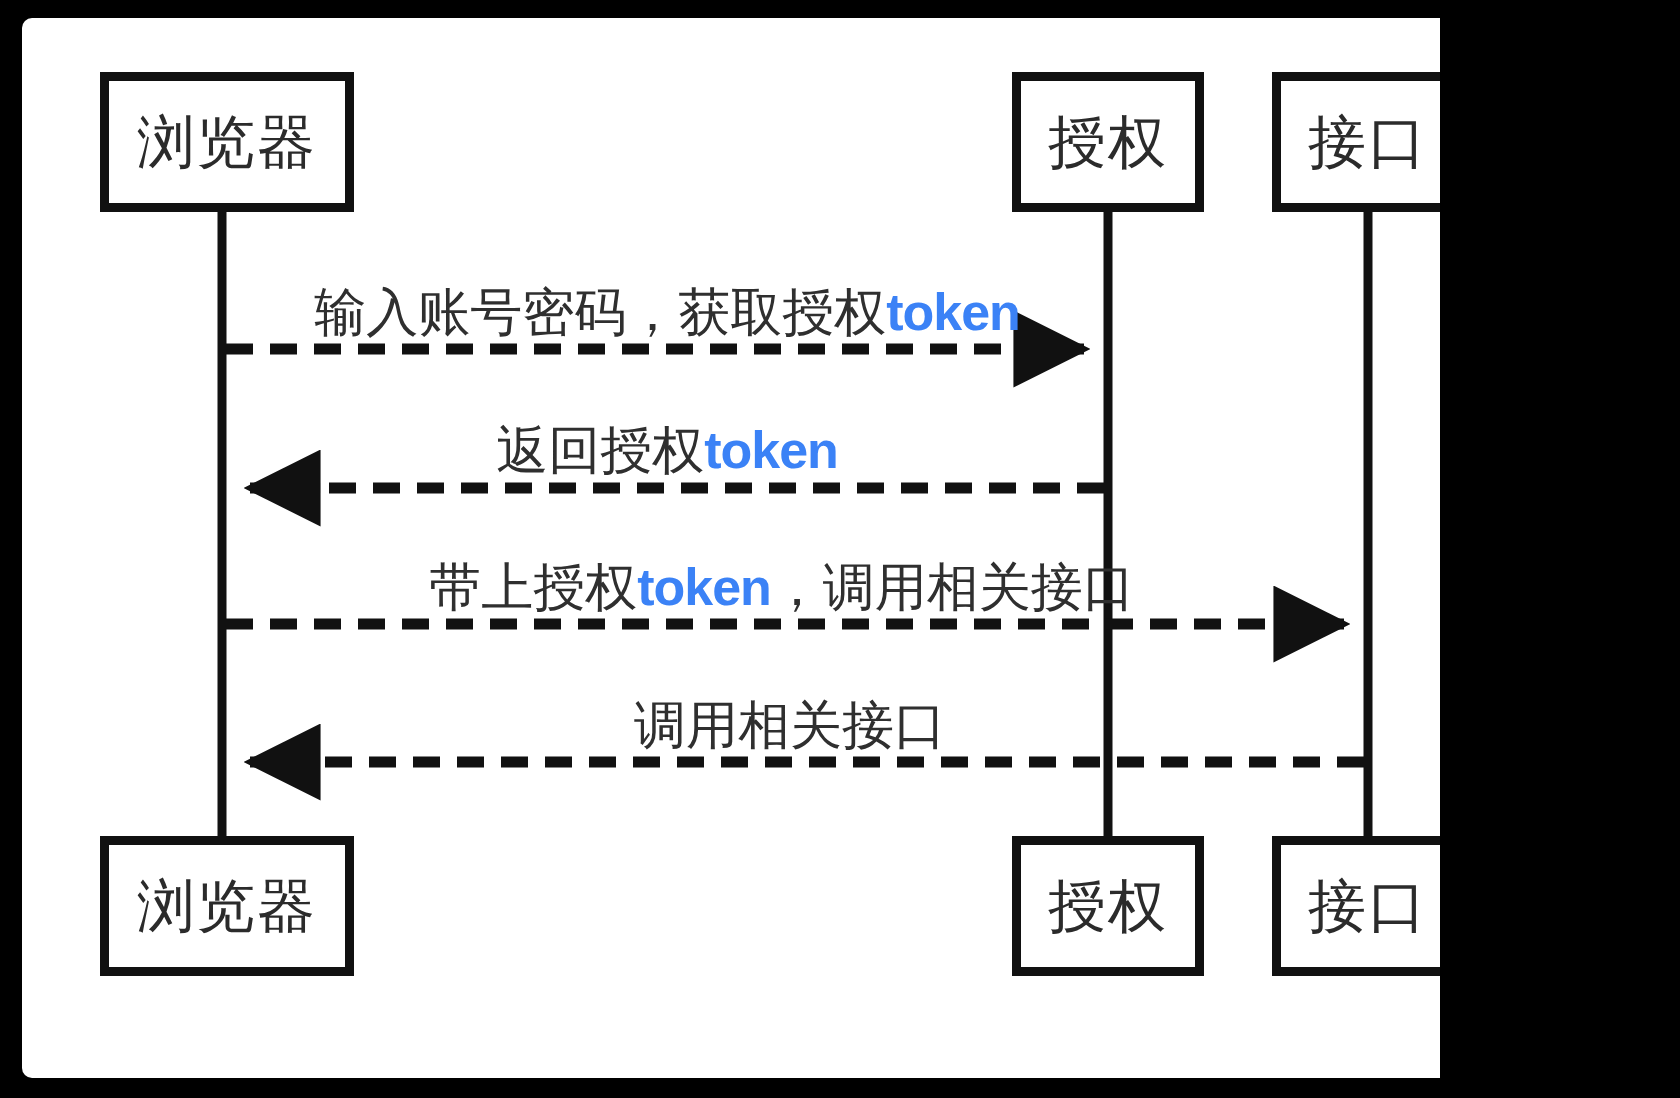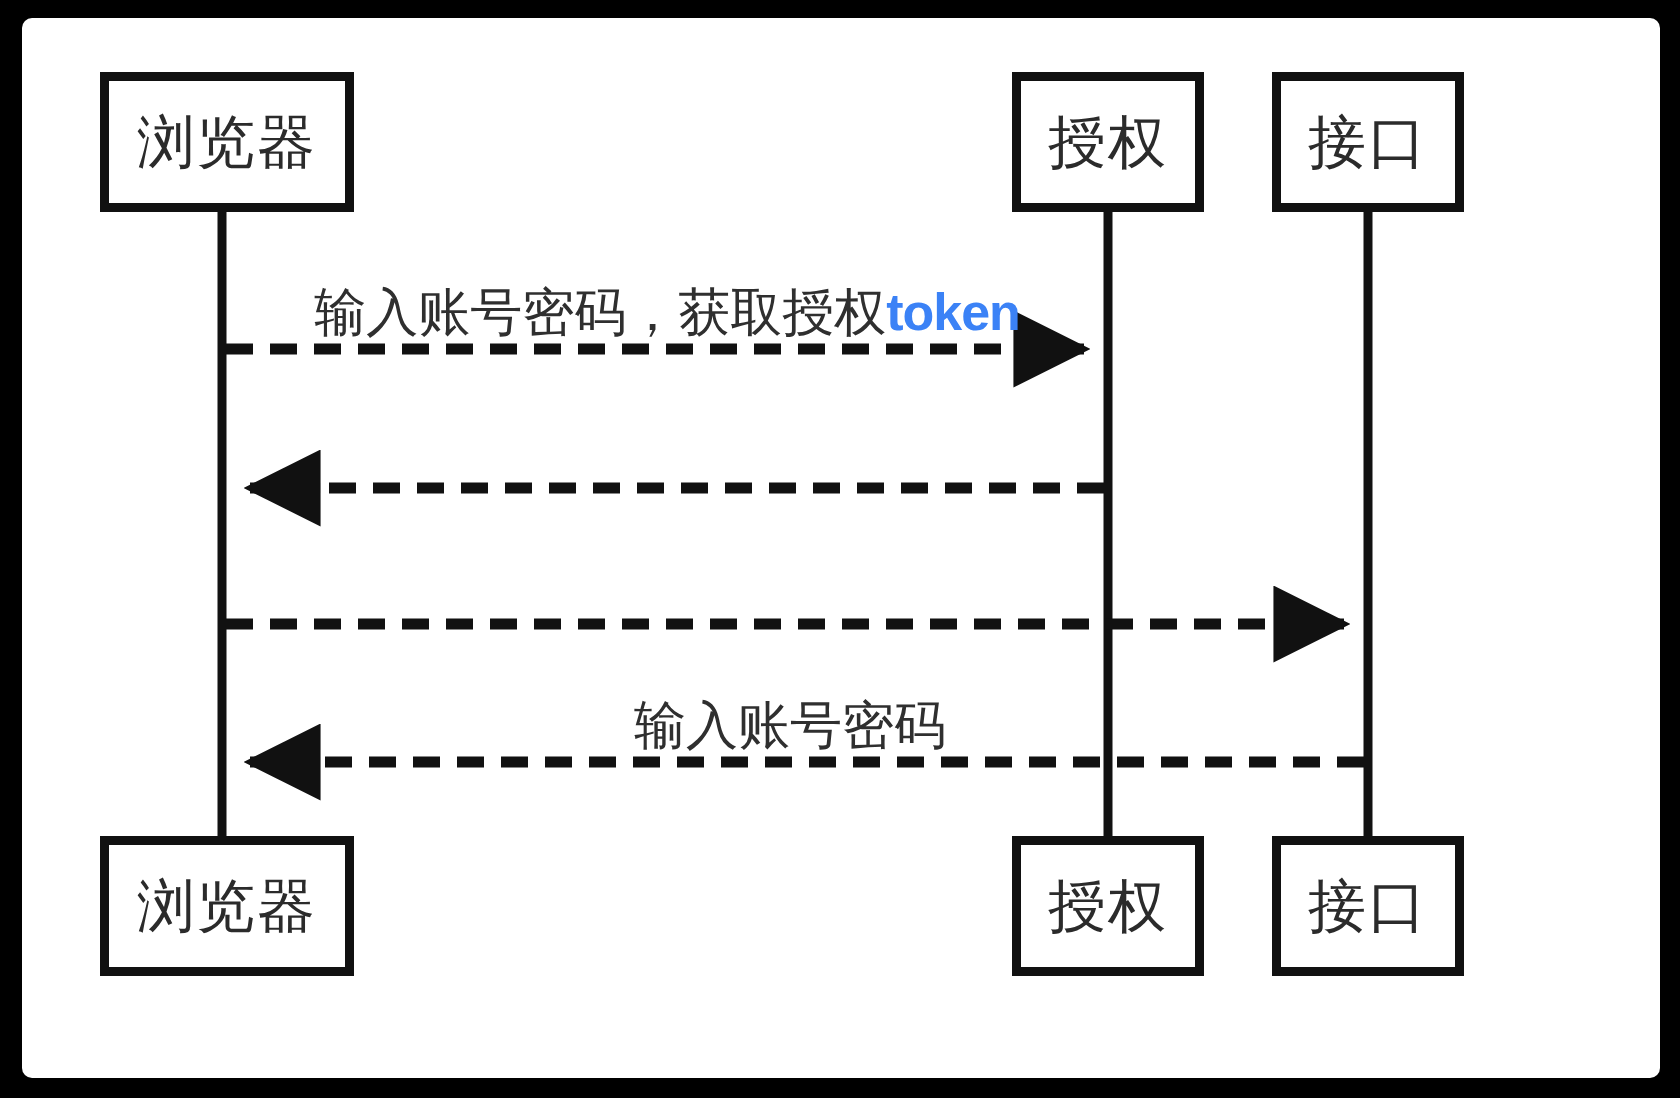--- a/index.html
+++ b/index.html
@@ -6,21 +6,21 @@
   html, body {
     margin: 0;
     padding: 0;
     background: #000000;
   }
   body {
     font-family: "Liberation Sans", "DejaVu Sans", sans-serif;
   }
   #canvas {
     position: relative;
-    width: 1680px;
+    width: 1440px;
     height: 1098px;
     background: #000000;
     overflow: hidden;
   }
   
   #sheet {
     position: absolute;
     left: 22px;
     top: 18px;
     width: 1638px;
@@ -121,18 +121,20 @@
     <div class="participant-box" style="left:990px; top:818px; width:192px; height:140px;">
       <span class="participant-label">授权</span>
     </div>
 
     <div class="participant-box" style="left:1250px; top:818px; width:192px; height:140px;">
       <span class="participant-label">接口</span>
     </div>
 
     <div class="msg-label" style="left:645px; top:268px;">输入账号密码，获取授权<span class="lat">token</span></div>
 
+    <div class="msg-label" style="left:645px; top:406px;">返回授权<span class="lat">token</span></div>
 
+    <div class="msg-label" style="left:760px; top:543px;">带上授权<span class="lat">token</span>，调用相关接口</div>
 
-    <div class="msg-label" style="left:768px; top:681px;">输入账号密码</div>
+    <div class="msg-label" style="left:768px; top:681px;">调用相关接口</div>
 
   </div>
 </div>
 
 </body></html>

